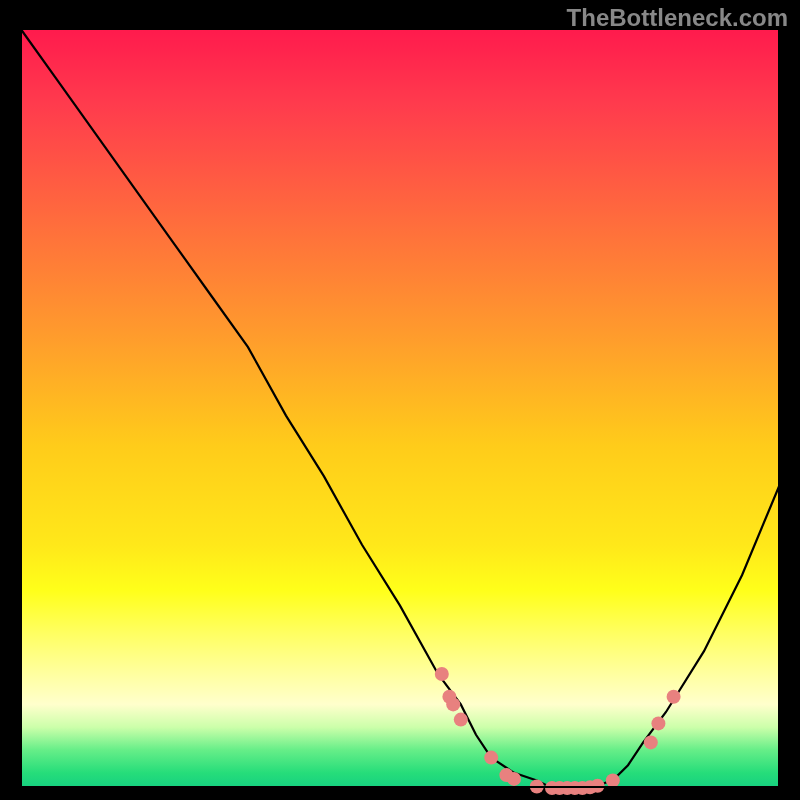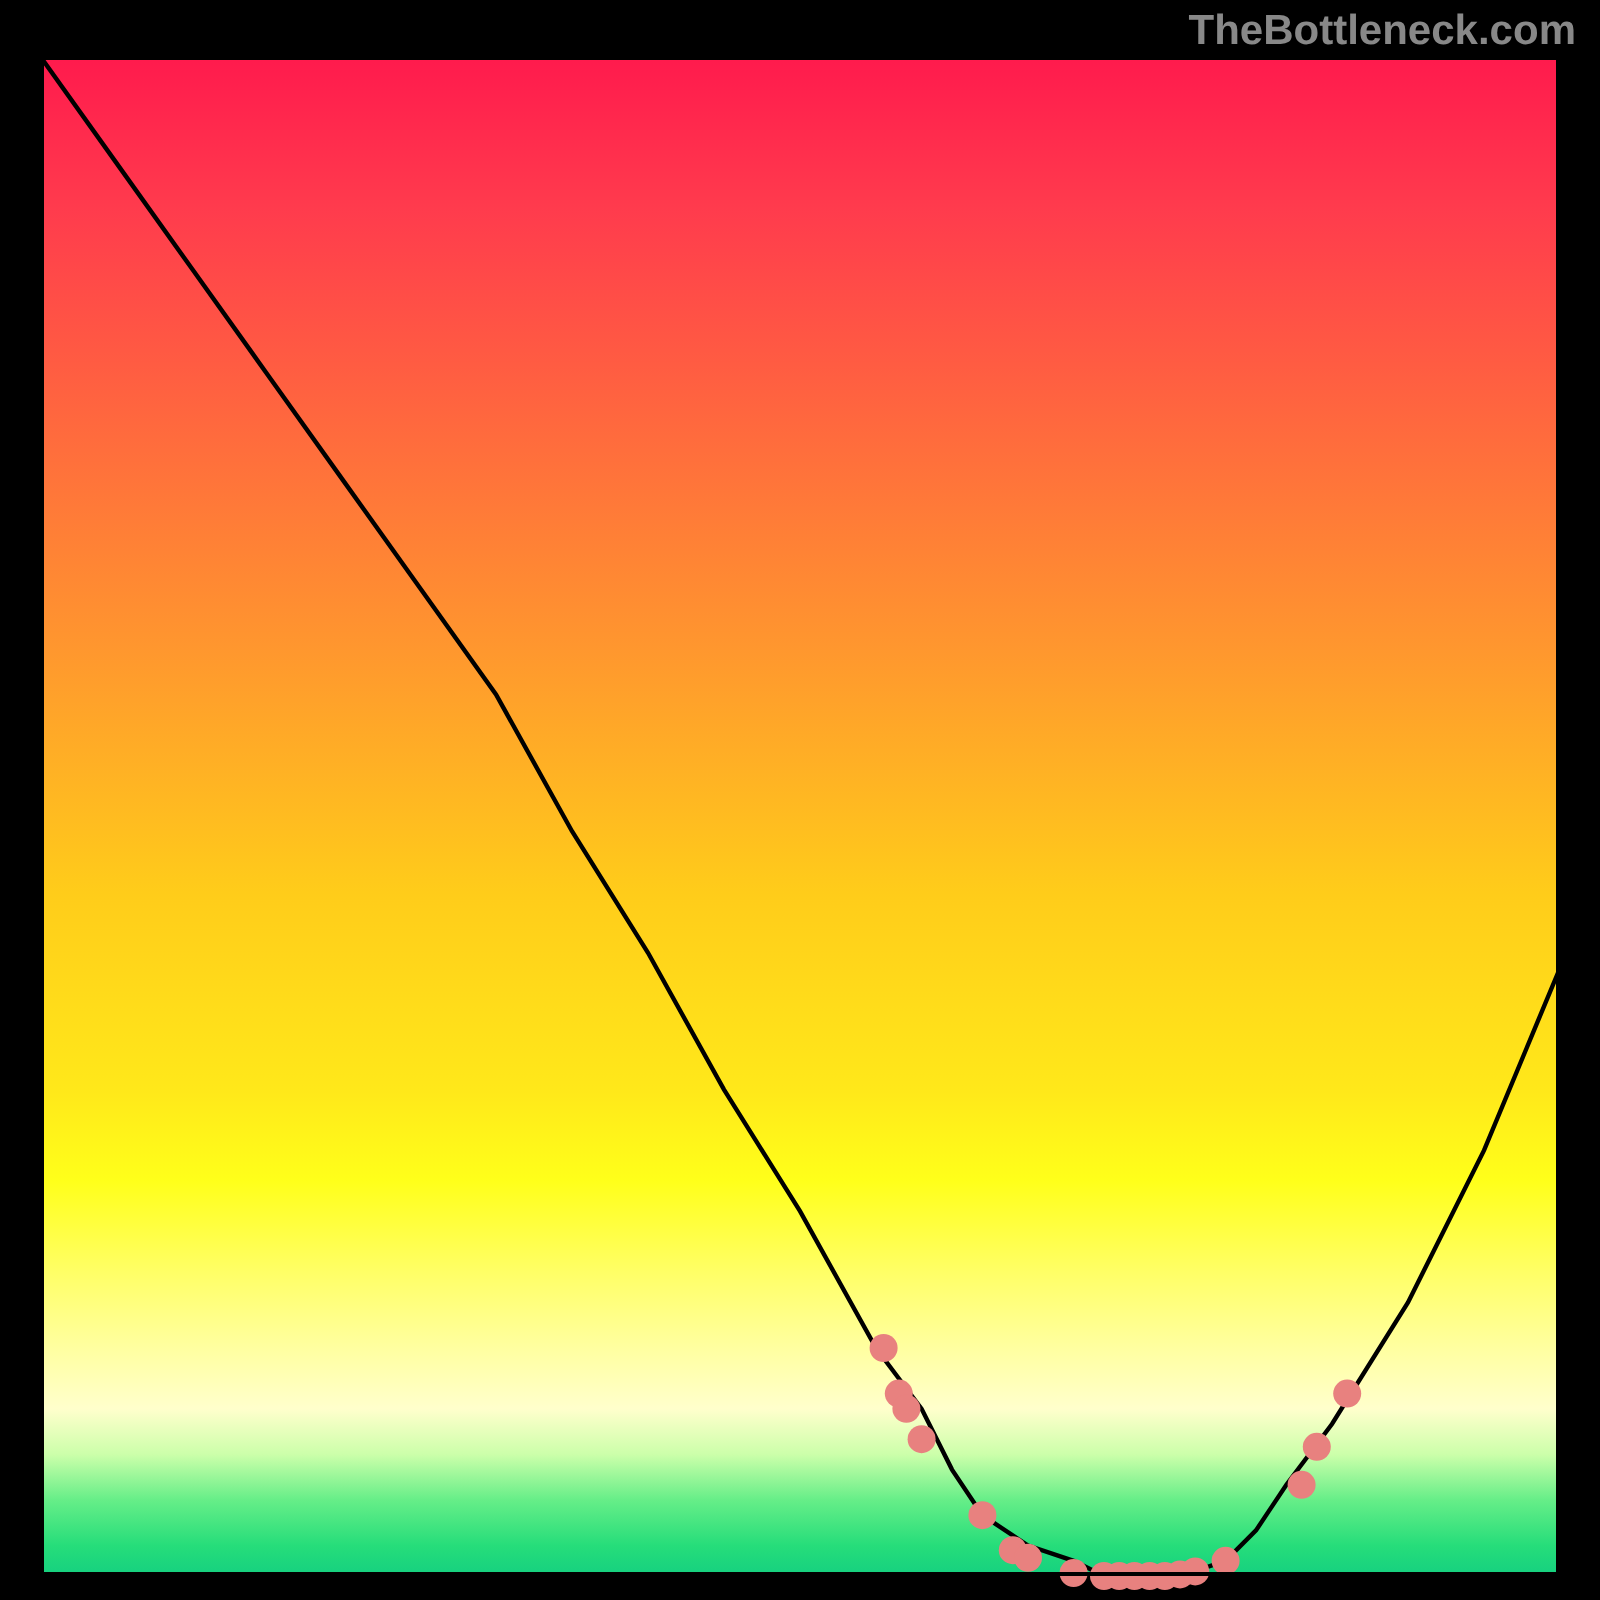--- a/index.html
+++ b/index.html
@@ -9,21 +9,21 @@
     width: 800px;
     height: 800px;
     position: relative;
     font-family: Arial, sans-serif;
   }
   .watermark {
     position: absolute;
     top: 4px;
     right: 12px;
     color: #888;
-    font-size: 21px;
+    font-size: 24px;
     font-weight: bold;
     z-index: 10;
   }
   .plot-area {
     position: absolute;
     left: 20px;
     top: 28px;
     width: 760px;
     height: 760px;
     background: linear-gradient(to bottom,

